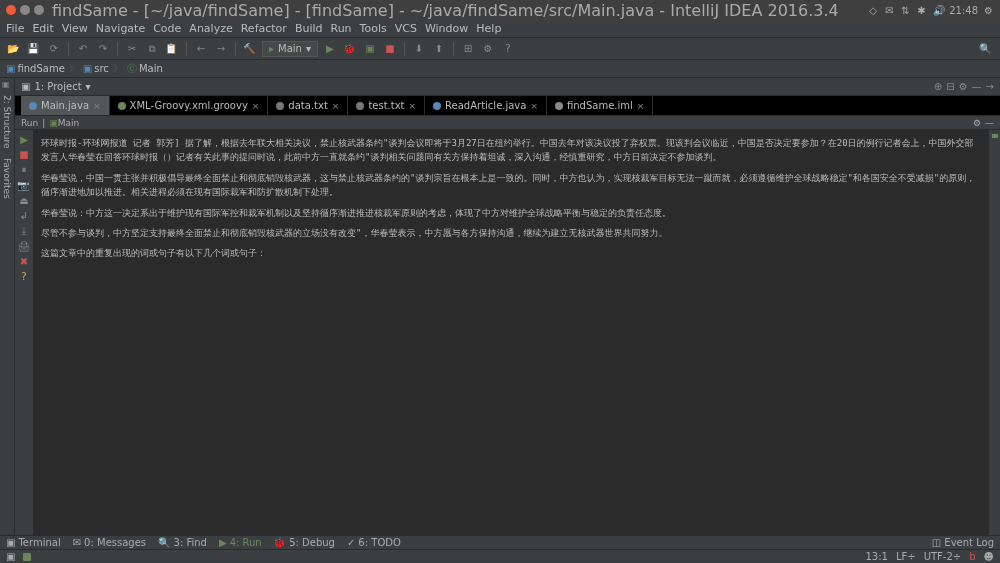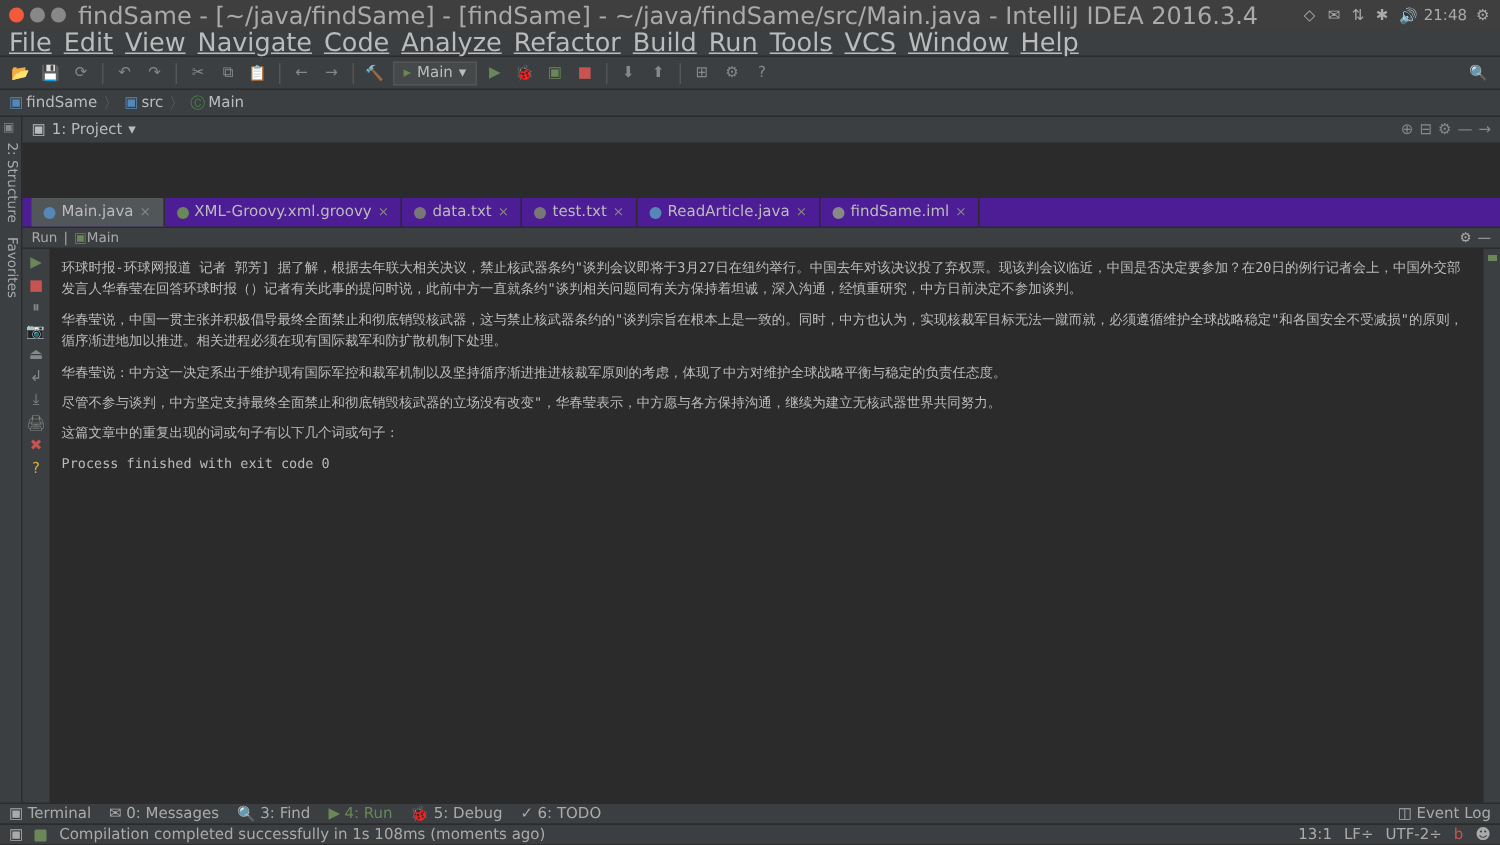--- a/index.html
+++ b/index.html
@@ -32,21 +32,21 @@
     .menubar {
       height: 18px;
       background: #3c3f41;
       display: flex;
       align-items: center;
       padding: 0 6px;
       gap: 8px;
       color: #bbbbbb;
       border-bottom: 1px solid #2b2b2b;
     }
-    .menu-item { cursor: pointer; font-size: 17px; text-decoration: underline; }
+    .menu-item { cursor: pointer; font-size: 11px; }
     
     .toolbar {
       height: 22px;
       background: #3c3f41;
       display: flex;
       align-items: center;
       padding: 0 6px;
       gap: 4px;
       border-bottom: 1px solid #2b2b2b;
     }
@@ -85,21 +85,21 @@
       padding-top: 2px;
       gap: 1px;
     }
     .gutter-tab { writing-mode: vertical-rl; font-size: 9px; padding: 4px 1px; color: #aaa; }
     .gutter-icon { width: 10px; height: 10px; font-size: 8px; color: #888; }
     .editor-area { flex: 1; display: flex; flex-direction: column; }
     
     .project-header { height: 18px; background: #3c3f41; border-bottom: 1px solid #2b2b2b; display: flex; align-items: center; padding: 0 6px; font-size: 10px; gap: 4px; }
     .project-header .sp { margin-left: auto; display: flex; gap: 4px; color: #888; }
     
-    .tabs-row { height: 20px; background: #4c1d95; display: flex; align-items: flex-start; padding: 0 6px; border-bottom: 1px solid #2b2b2b; margin-top: 36px; }
+    .tabs-row { height: 20px; background: #000000; display: flex; align-items: flex-start; padding: 0 6px; border-bottom: 1px solid #2b2b2b; }
     .etab { display: flex; align-items: center; gap: 4px; padding: 2px 8px; font-size: 10px; color: #bbb; border-right: 1px solid #2b2b2b; height: 100%; }
     .etab.active { background: #515658; }
     .etab .close { color: #888; font-size: 9px; }
     .file-ico { width: 8px; height: 8px; border-radius: 50%; display:inline-block; }
     .ico-java { background: #5687b7; }
     .ico-groovy { background: #6a8759; }
     .ico-txt { background: #777; }
     .ico-iml { background: #888; }
     
     .run-panel { flex: 1; display: flex; background: #2b2b2b; }
@@ -309,21 +309,20 @@
         <span class="gi stop">✖</span>
         <span class="gi yellow">?</span>
       </div>
       <div class="run-content console-text">
         <p>环球时报-环球网报道 记者 郭芳] 据了解，根据去年联大相关决议，禁止核武器条约"谈判会议即将于3月27日在纽约举行。中国去年对该决议投了弃权票。现该判会议临近，中国是否决定要参加？在20日的例行记者会上，中国外交部发言人华春莹在回答环球时报（）记者有关此事的提问时说，此前中方一直就条约"谈判相关问题同有关方保持着坦诚，深入沟通，经慎重研究，中方日前决定不参加谈判。</p>
         <p>华春莹说，中国一贯主张并积极倡导最终全面禁止和彻底销毁核武器，这与禁止核武器条约的"谈判宗旨在根本上是一致的。同时，中方也认为，实现核裁军目标无法一蹴而就，必须遵循维护全球战略稳定"和各国安全不受减损"的原则，循序渐进地加以推进。相关进程必须在现有国际裁军和防扩散机制下处理。</p>
         <p>华春莹说：中方这一决定系出于维护现有国际军控和裁军机制以及坚持循序渐进推进核裁军原则的考虑，体现了中方对维护全球战略平衡与稳定的负责任态度。</p>
         <p>尽管不参与谈判，中方坚定支持最终全面禁止和彻底销毁核武器的立场没有改变"，华春莹表示，中方愿与各方保持沟通，继续为建立无核武器世界共同努力。</p>
         <p>这篇文章中的重复出现的词或句子有以下几个词或句子：</p>
         <p></p>
-        <p>Process finished with exit code 0</p>
       </div>
       <div class="right-gutter">
         <div class="right-marker" style="top:4px"></div>
       </div>
     </div>
   </div>
 </div>
 
 <div class="bottom-toolbar">
   <span class="bt-item">▣ <span>Terminal</span></span>
@@ -331,21 +330,20 @@
   <span class="bt-item">🔍 <span>3: Find</span></span>
   <span class="bt-item" style="color:#6a8759">▶ <span>4: Run</span></span>
   <span class="bt-item">🐞 <span>5: Debug</span></span>
   <span class="bt-item">✓ <span>6: TODO</span></span>
   <span class="bt-right bt-item">◫ <span>Event Log</span></span>
 </div>
 
 <div class="statusbar">
   <span>▣</span>
   <span class="status-icon"></span>
-  <span>Compilation completed successfully in 1s 108ms (moments ago)</span>
   <div class="status-right">
     <span>13:1</span>
     <span>LF÷</span>
     <span>UTF-2÷</span>
     <span class="lock-icon">b</span>
     <span>☻</span>
   </div>
 </div>
 
 </body></html>

